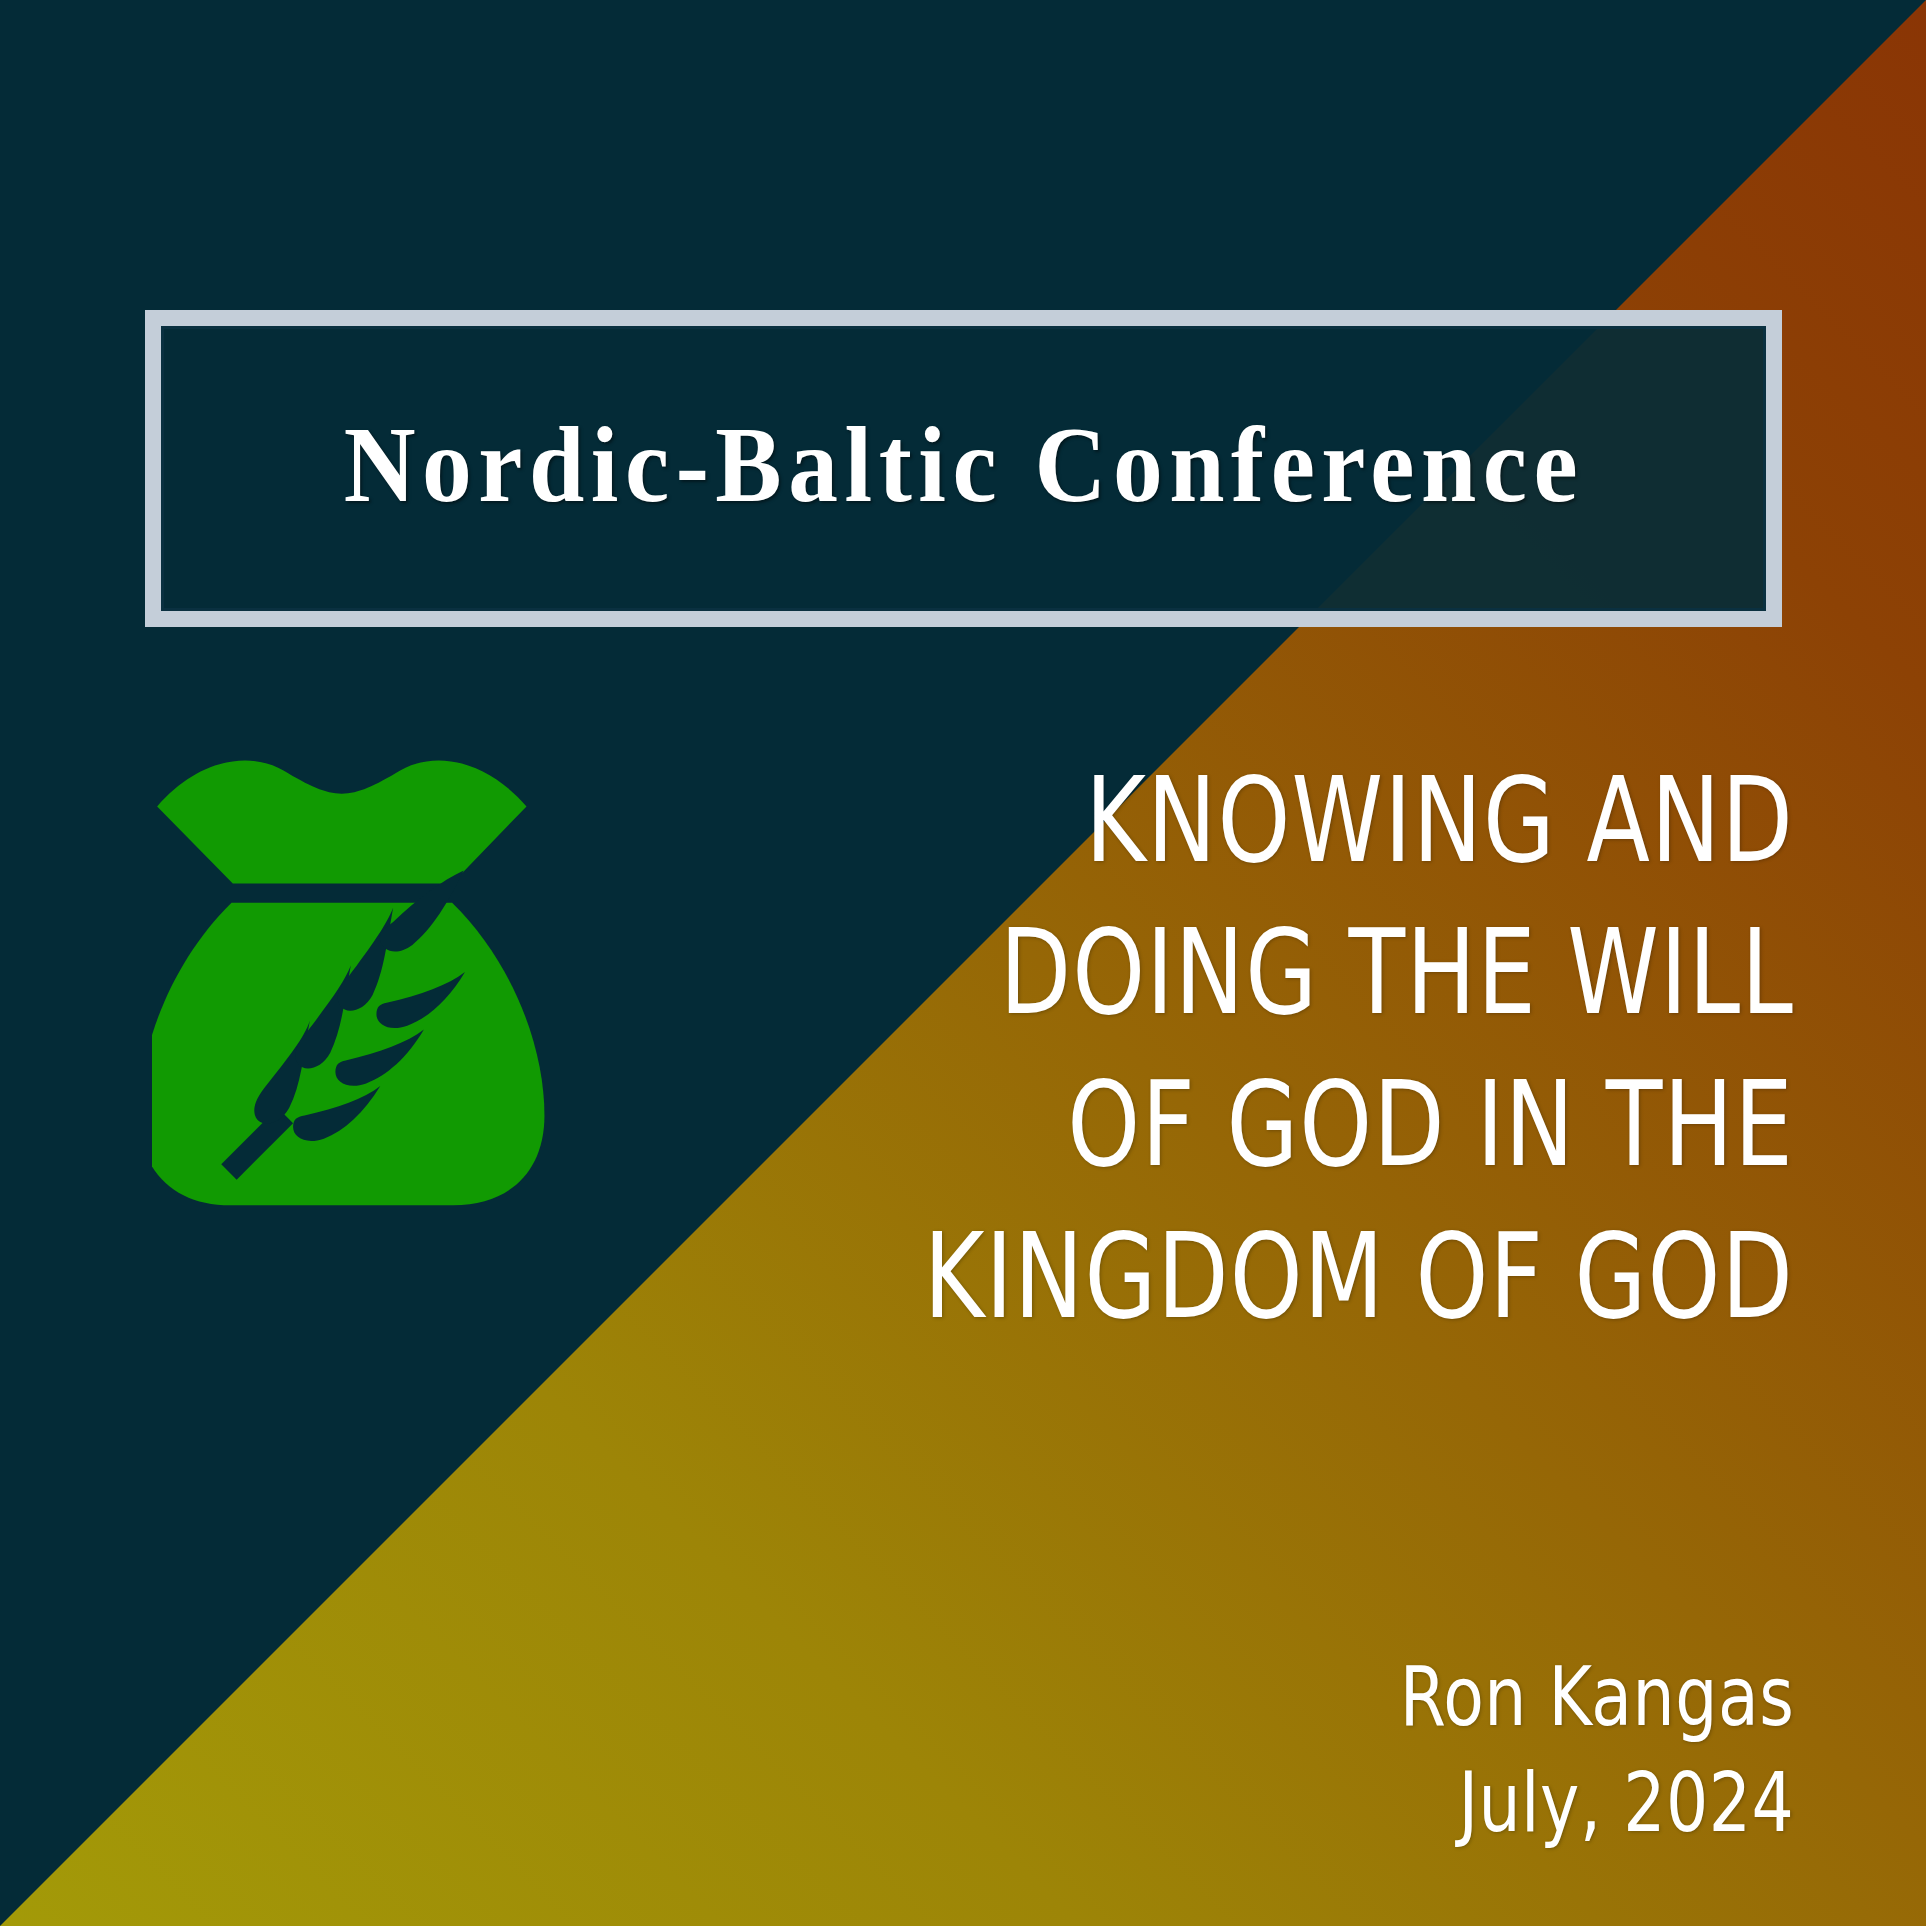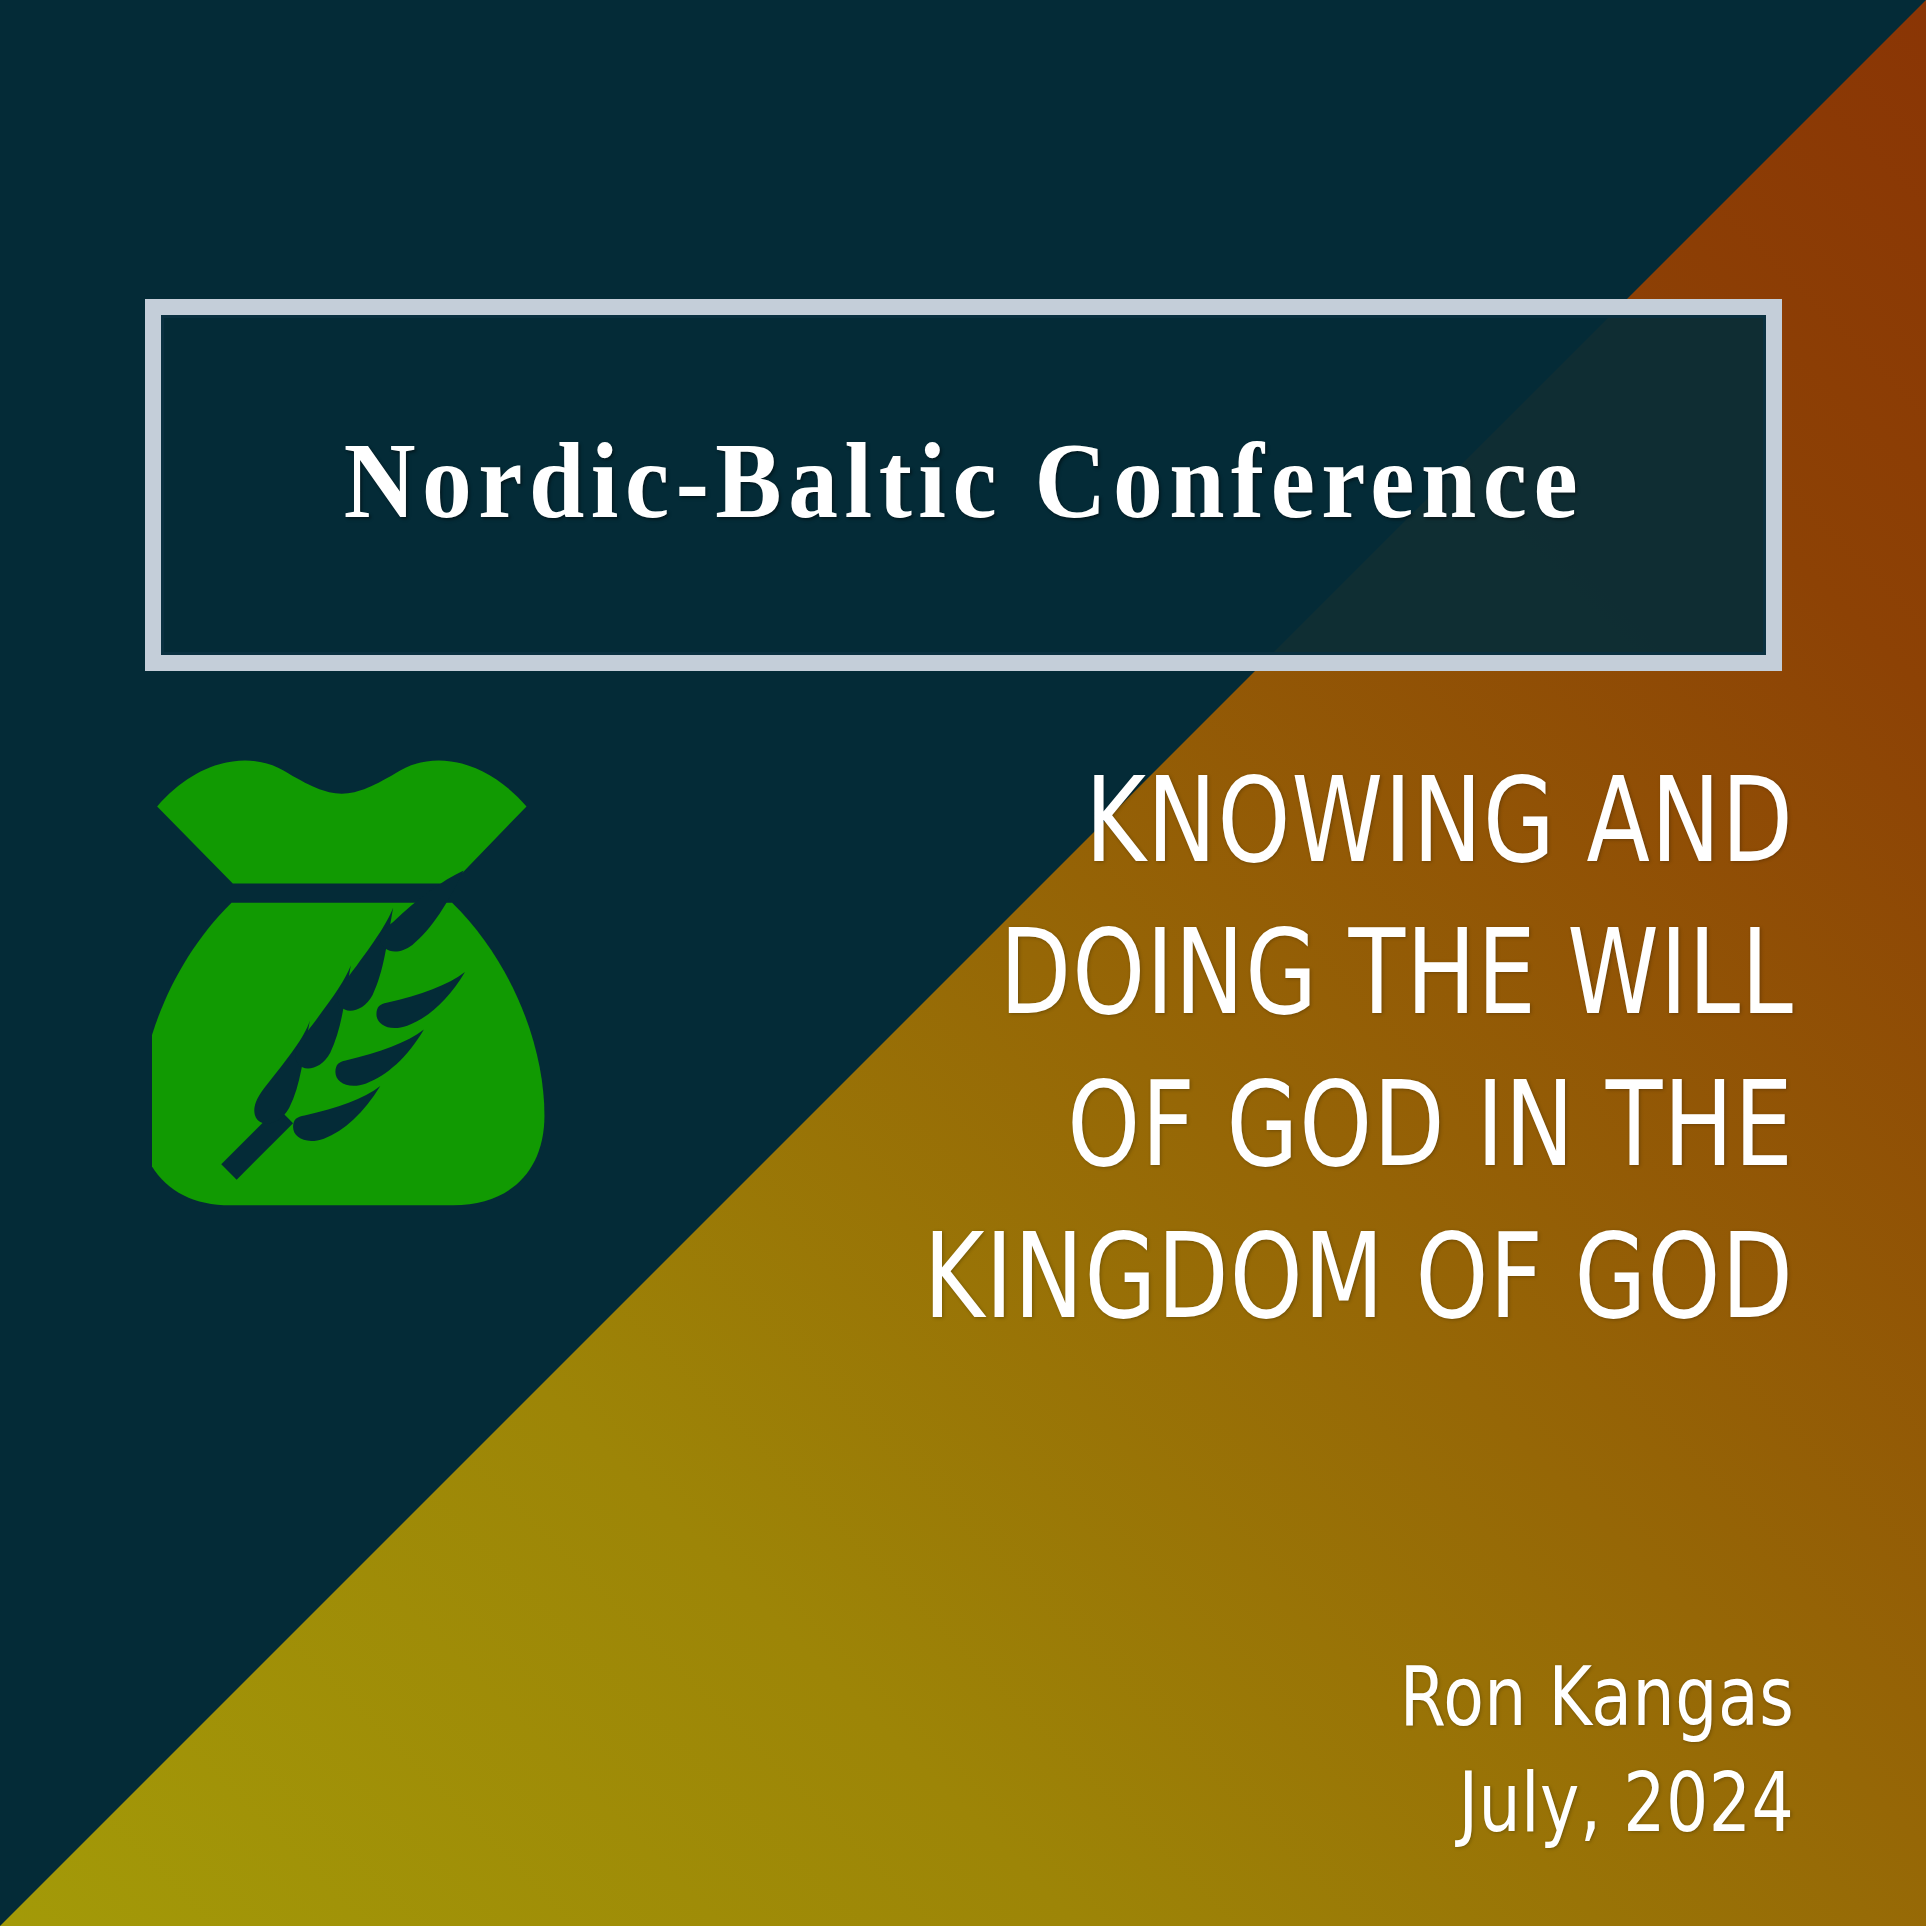--- a/index.html
+++ b/index.html
@@ -28,23 +28,23 @@
     
     background: linear-gradient(225deg, #8a3505 0%, #8d4205 18%, #966706 48%, #9d8507 72%, #a39a08 100%);
     -webkit-clip-path: polygon(100% 0, 100% 100%, 0 100%);
     clip-path: polygon(100% 0, 100% 100%, 0 100%);
   }
 
   
   .title-frame {
     position: absolute;
     left: 145px;
-    top: 299px;
+    top: 310px;
     width: 1637px;
-    height: 372px;
+    height: 317px;
     box-sizing: border-box;
     border: 16.7px solid #c4ced9;
     background: transparent;
   }
   .title-frame-inner {
     position: absolute;
     inset: 0;
     box-sizing: border-box;
     border: 3.9px solid #0a3040;
     background: rgba(4, 43, 55, 0.92);

